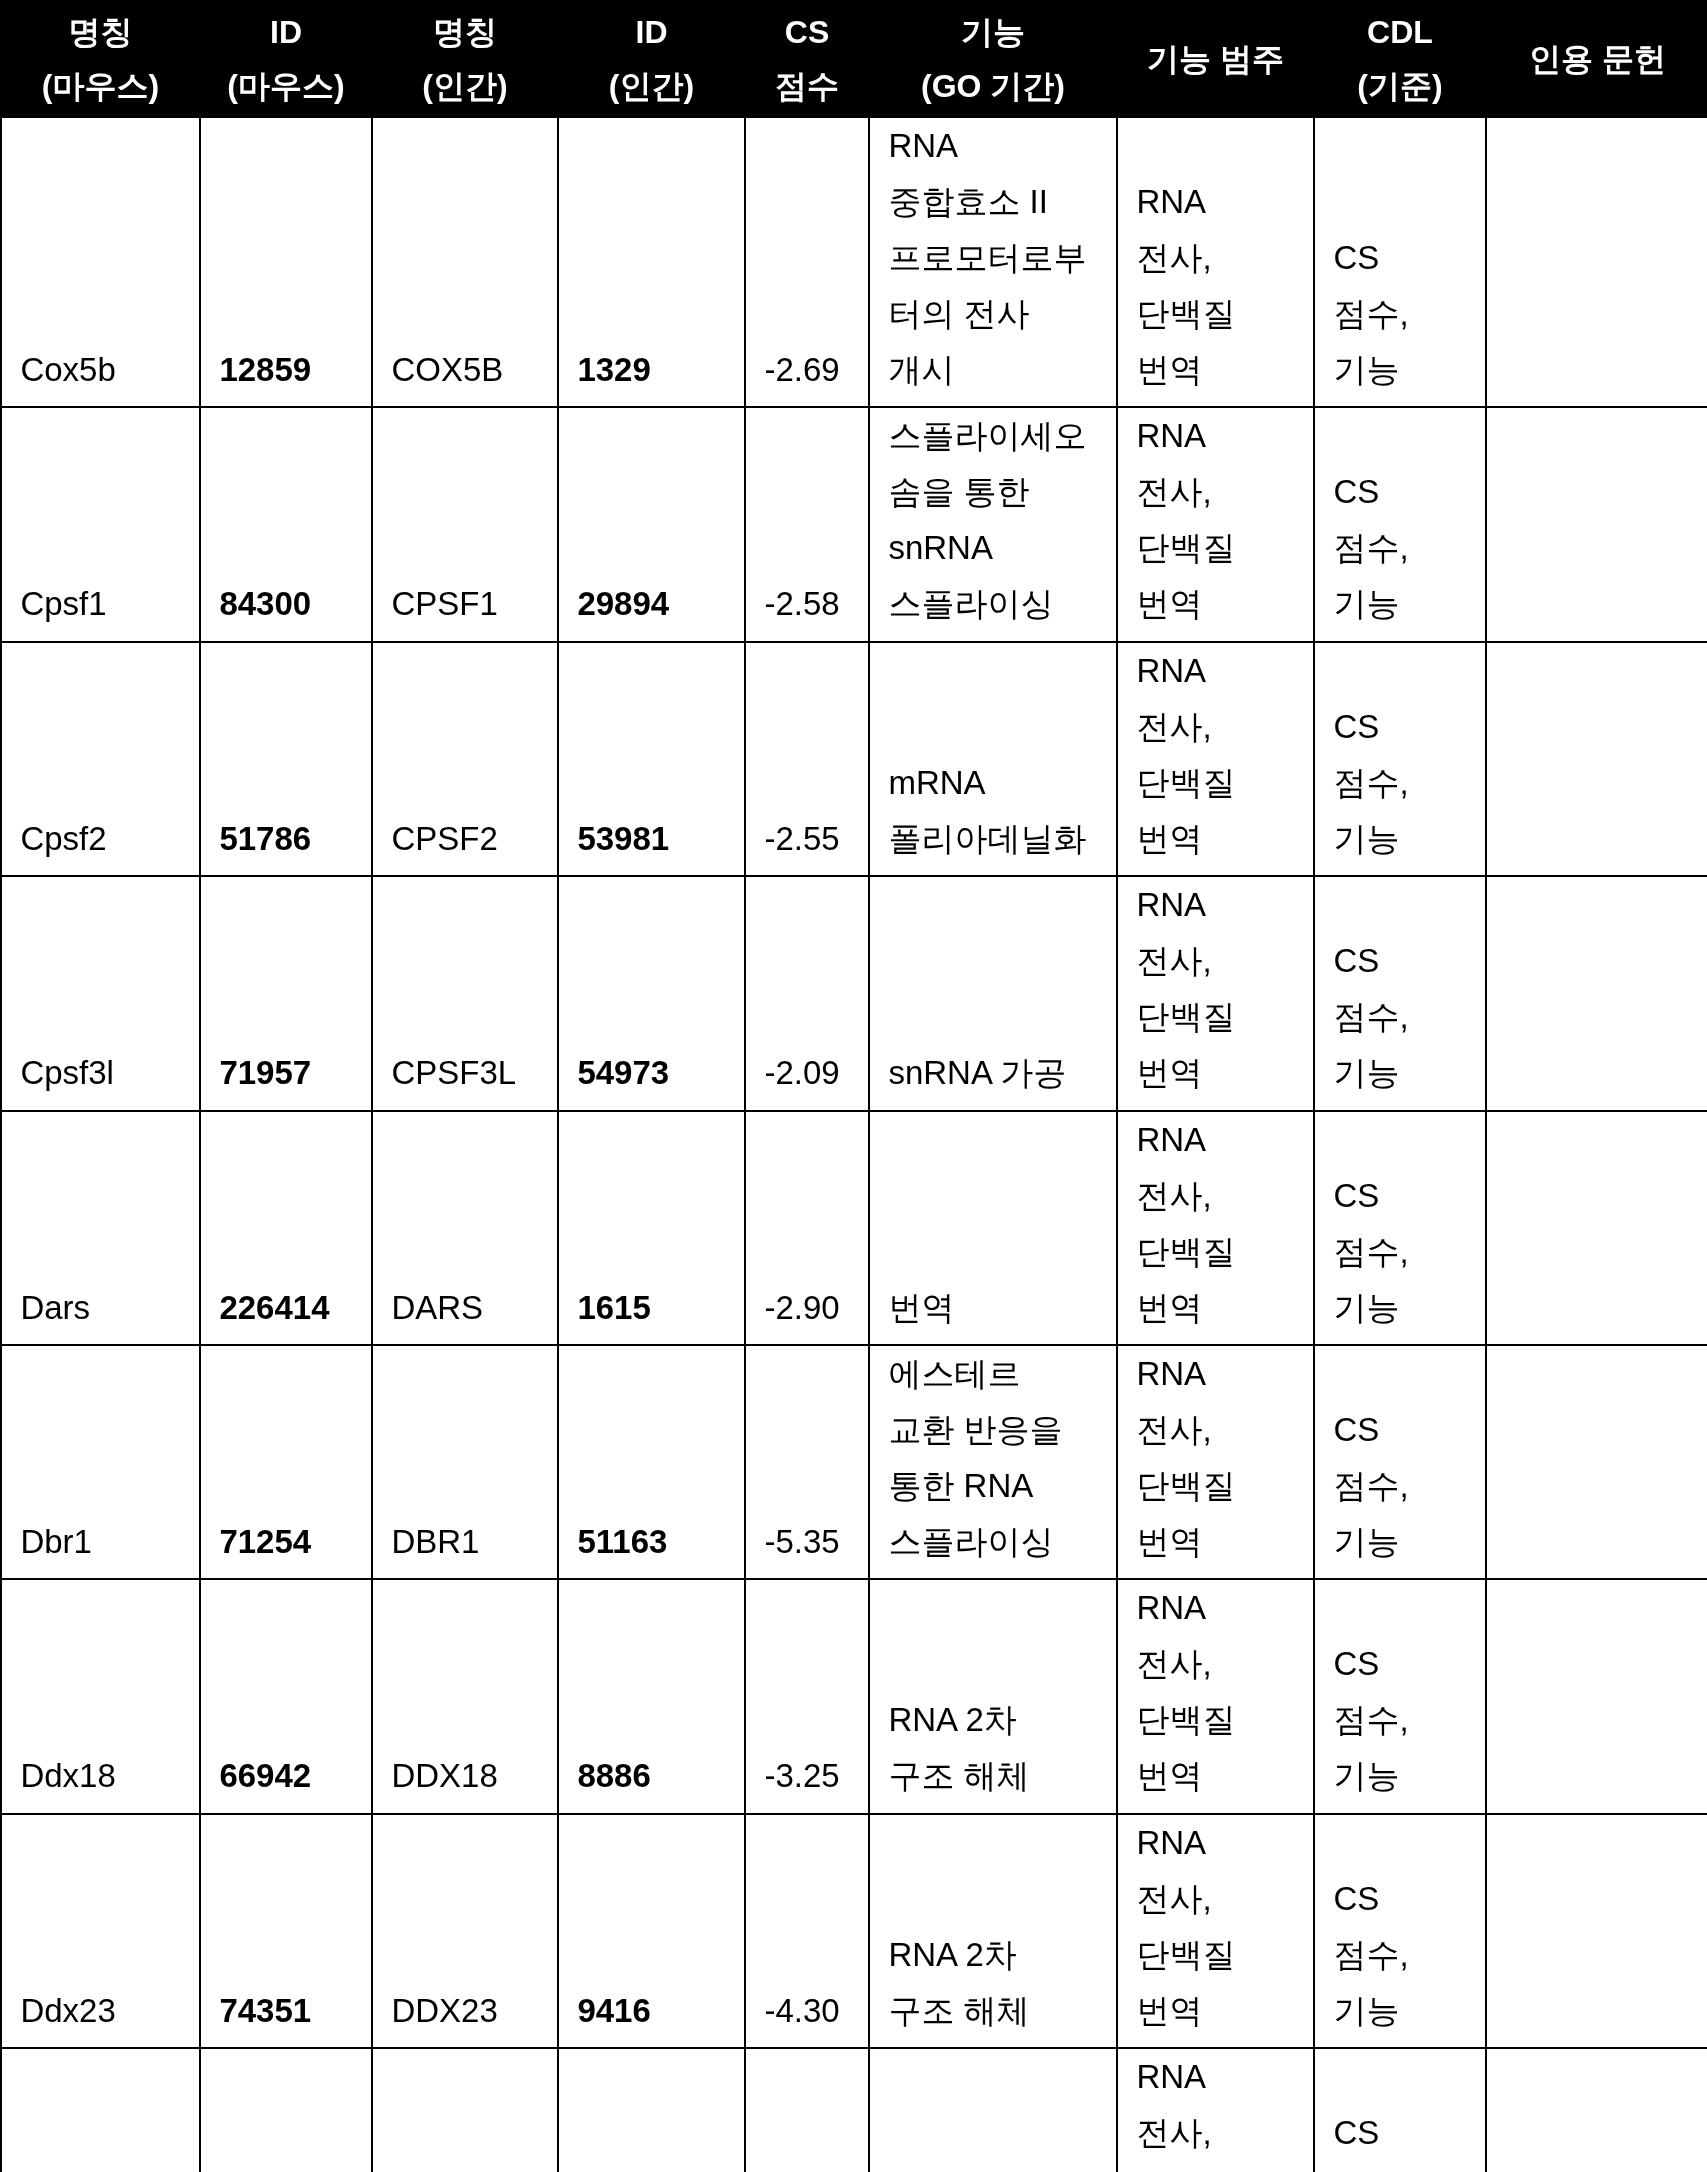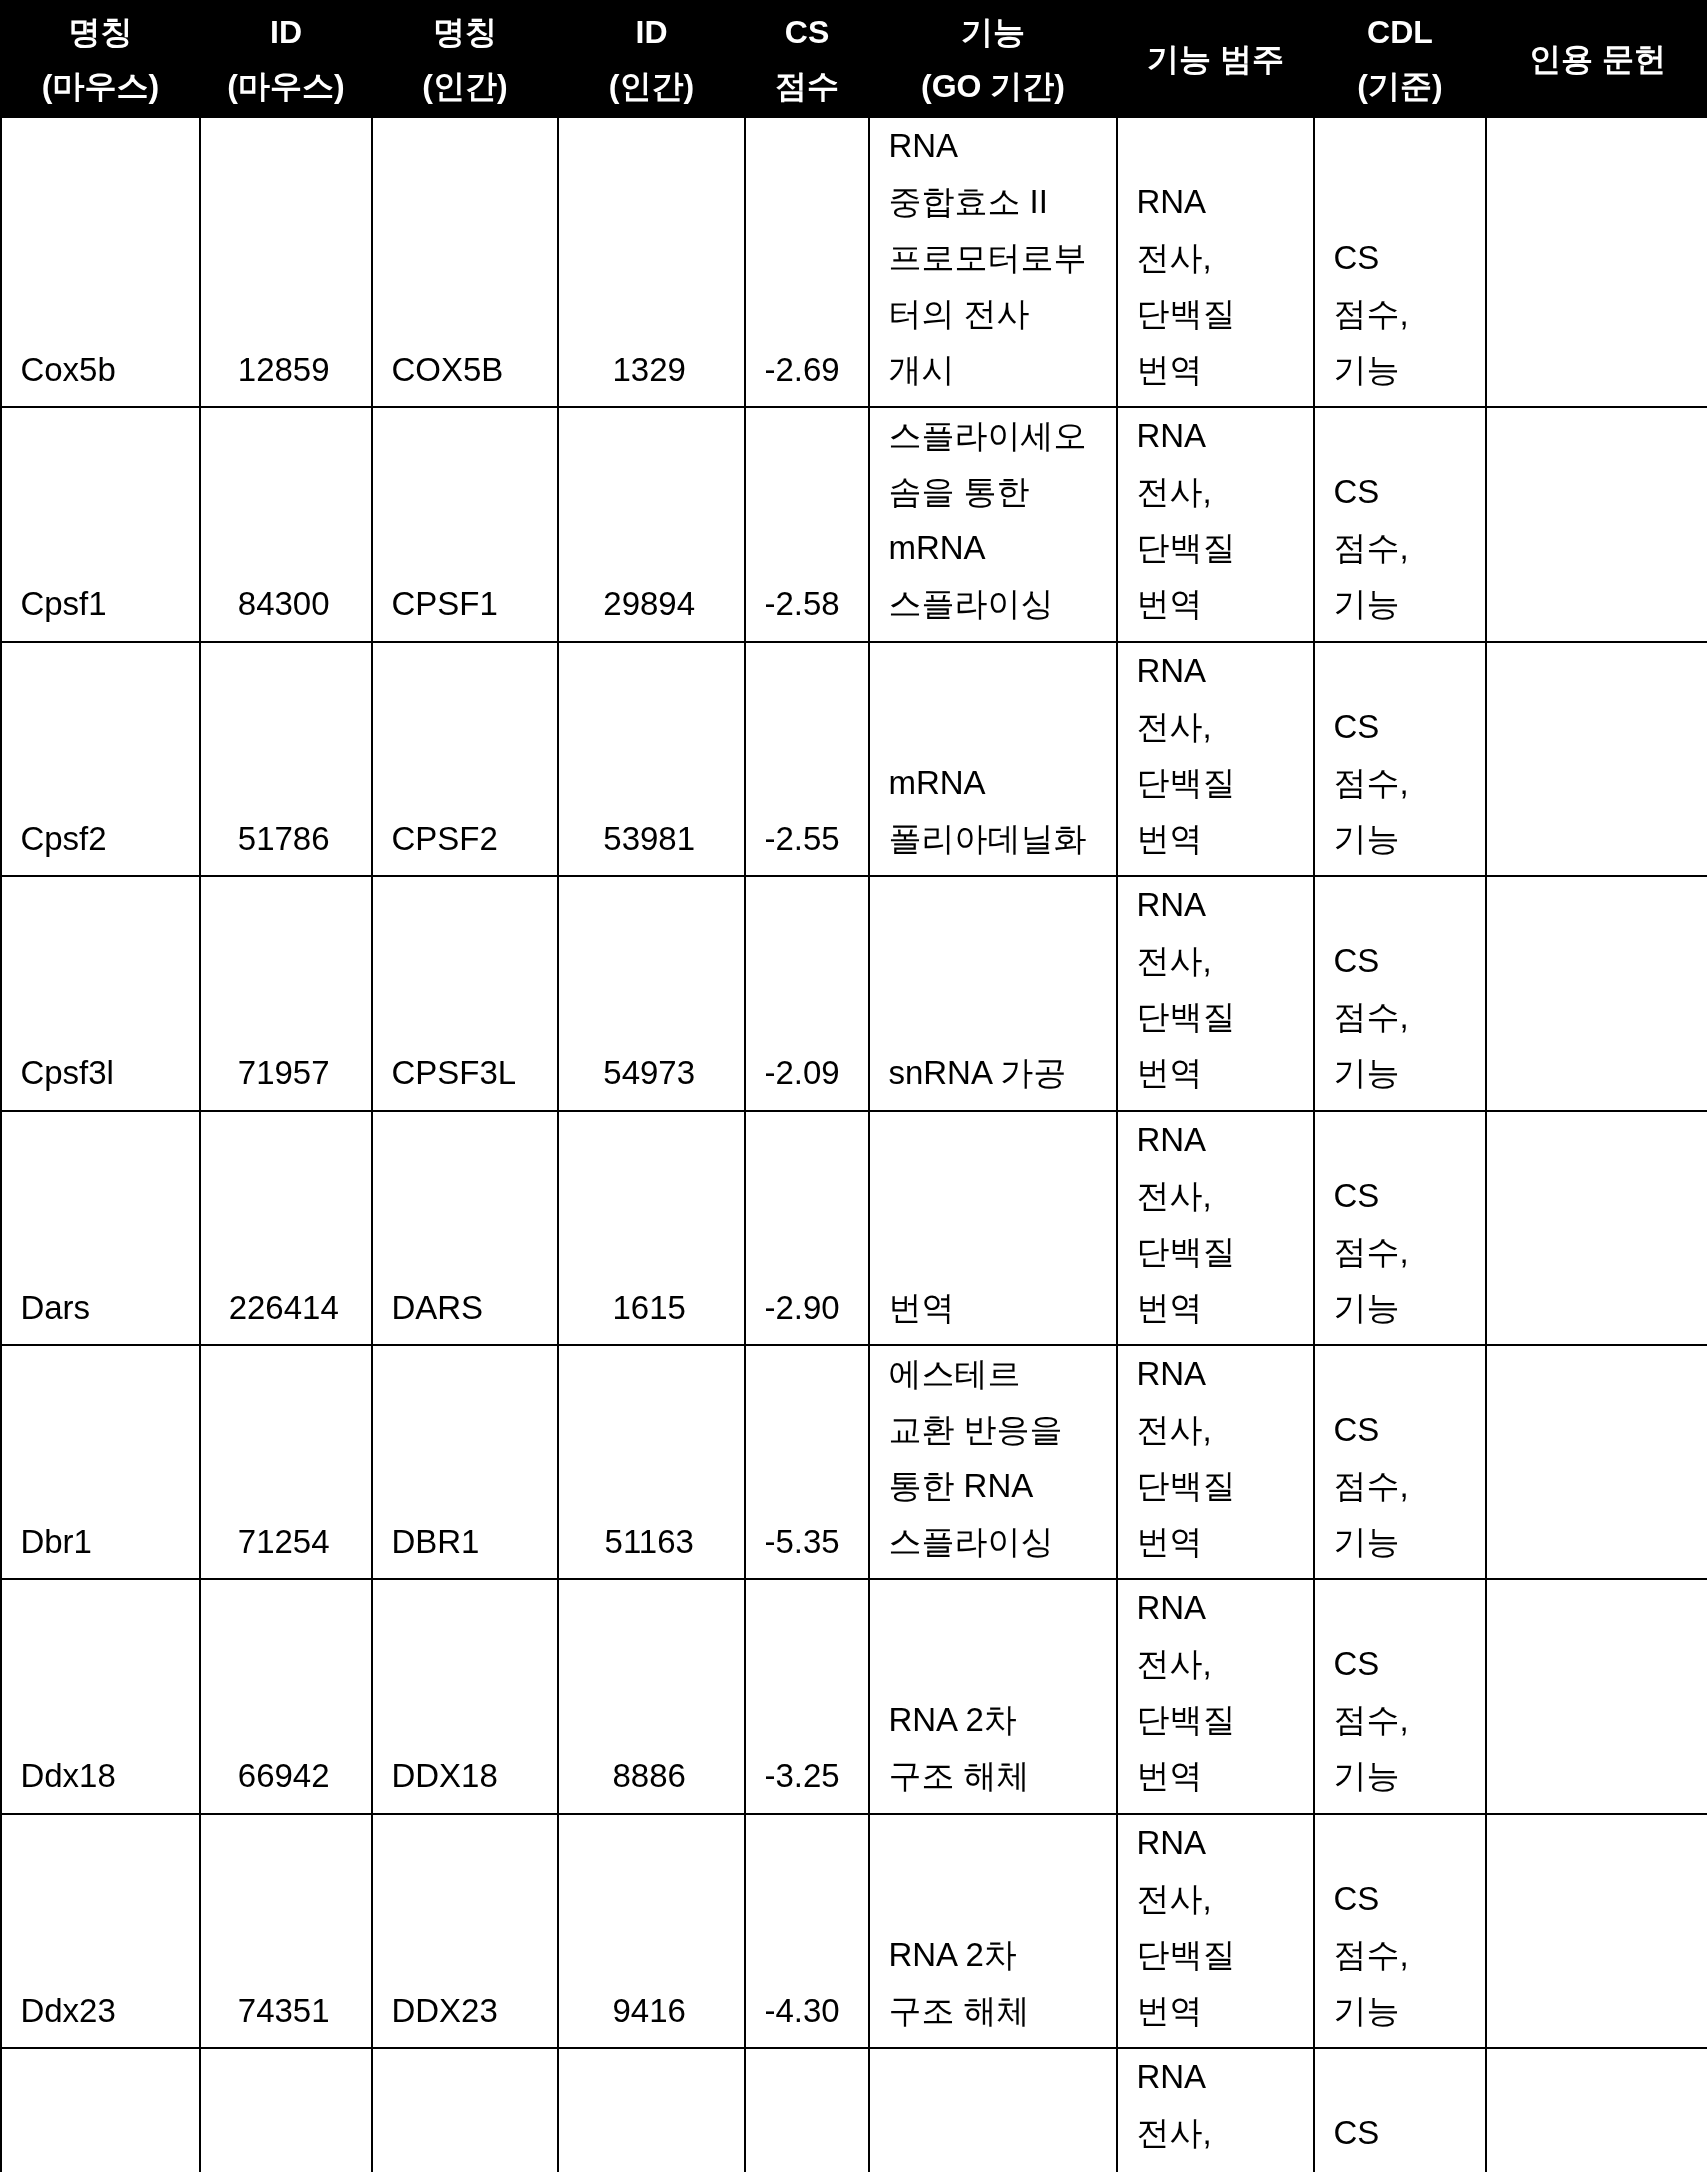--- a/index.html
+++ b/index.html
@@ -8,21 +8,21 @@
   th, td { border: 2.5px solid #000; padding: 0; }
   thead th {
     background: #000; color: #fff; font-weight: bold; font-size: 32px; line-height: 54px;
     text-align: center; vertical-align: middle; height: 114px; white-space: pre-line;
   }
   tbody td {
     font-size: 33px; line-height: 56px; vertical-align: bottom; height: 219px;
     padding: 0 16.7px 8.4px 18.4px; white-space: pre-line;
   }
   tbody tr.tall td { height: 223px; margin-top: 24px; }
-  td.num { text-align: center; padding-right: 23px; }
+  td.num { text-align: left; padding-right: 23px; font-weight: bold; }
   td.dotted-left { border-left: 2.5px dotted #000; }
   td.func { vertical-align: bottom; }
   td.cat { vertical-align: bottom; }
   td.cdl { vertical-align: bottom; }
   td.ref { }
 </style>
 </head>
 <body>
 
 <table>
@@ -79,21 +79,21 @@
         <td class="ref"></td>
       </tr>
       <tr>
         <td>Cpsf1</td>
         <td class="num">84300</td>
         <td>CPSF1</td>
         <td class="num dotted-left">29894</td>
         <td>-2.58</td>
         <td class="func dotted-left">스플라이세오
 솜을 통한
-mRNA
+snRNA
 스플라이싱</td>
         <td class="cat dotted-left">RNA
 전사,
 단백질
 번역</td>
         <td class="cdl">CS
 점수,
 기능</td>
         <td class="ref"></td>
       </tr>

